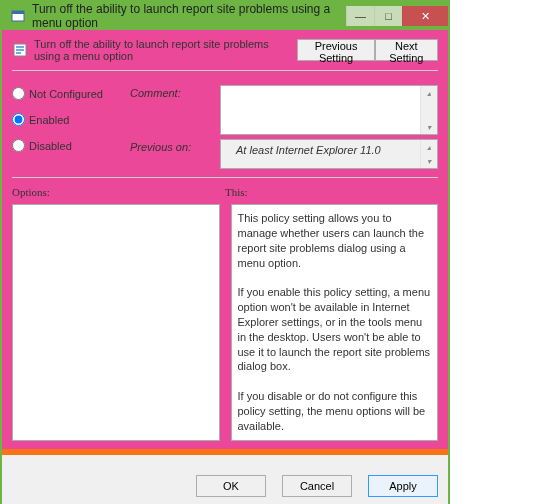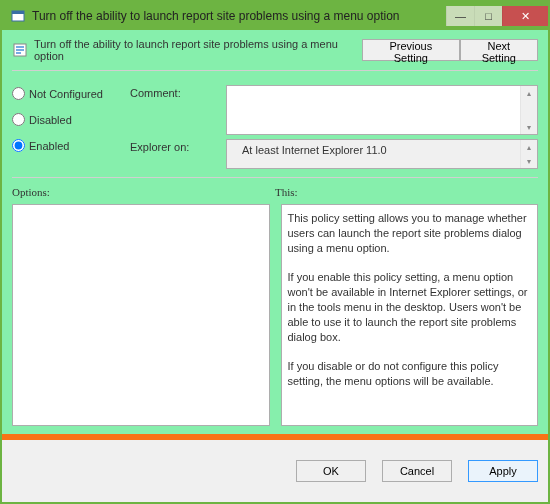--- a/index.html
+++ b/index.html
@@ -1,37 +1,37 @@
 <!DOCTYPE html>
 <html><head>
 <meta charset="utf-8">
 <style>
 * { box-sizing: border-box; margin: 0; padding: 0; }
 body { font-family: "Segoe UI", Tahoma, sans-serif; font-size: 11px; background: #fff; width: 550px; height: 504px; overflow: hidden; }
-.window { width: 550px; height: 504px; border: 2px solid #6db442; background: #86efac; display: flex; flex-direction: column; }
+.window { width: 450px; height: 504px; border: 2px solid #6db442; background: #ec4899; display: flex; flex-direction: column; }
 .titlebar { height: 28px; background: #6db442; display: flex; align-items: center; color: #333; padding-left: 8px; }
 .titlebar-icon { width: 16px; height: 16px; margin-right: 6px; display: flex; align-items: center; justify-content: center; }
 .titlebar-text { flex: 1; font-size: 12px; color: #222; }
 .titlebar-btns { display: flex; height: 20px; }
 .tbtn { width: 28px; height: 20px; display: flex; align-items: center; justify-content: center; font-size: 11px; background: #d9e8cd; border-left: 1px solid rgba(0,0,0,0.05); }
 .tbtn.min { background: #c9dcb8; }
 .tbtn.max { background: #c9dcb8; }
 .tbtn.close { background: #c75050; color: #fff; width: 46px; }
 .content { flex: 1; padding: 8px 10px 8px 10px; display: flex; flex-direction: column; gap: 6px; }
 .header-row { display: flex; align-items: center; gap: 6px; }
 .policy-icon { width: 16px; height: 16px; display: flex; align-items: center; justify-content: center; }
 .policy-title { font-size: 11px; color: #333; }
 .nav-btns { margin-left: auto; display: flex; }
 .btn { height: 22px; padding: 0 10px; font-size: 11px; background: #f0f0f0; border: 1px solid #adadad; cursor: pointer; }
 .config-row { display: flex; padding-top: 6px; gap: 8px; }
 .radio-col { width: 110px; display: flex; flex-direction: column; gap: 13px; padding-top: 2px; }
 .radio-item { display: flex; align-items: center; gap: 4px; font-size: 11px; color: #333; }
 .radio-item input { margin: 0; }
 .comment-col { flex: 1; display: flex; flex-direction: column; gap: 4px; }
-.field-row { display: flex; align-items: flex-start; gap: 24px; }
+.field-row { display: flex; align-items: flex-start; gap: 18px; font-style: italic; }
 .field-label { width: 72px; text-align: left; font-size: 11px; color: #333; padding-top: 2px; }
 .comment-box { flex: 1; height: 50px; border: 1px solid #adadad; background: #fff; position: relative; }
 .supported-box { flex: 1; height: 30px; border: 1px solid #adadad; background: #f0f0f0; position: relative; padding: 4px 18px 4px 15px; font-size: 11px; color: #333; }
 .scroll-arrows { position: absolute; right: 0; top: 0; bottom: 0; width: 17px; background: #f0f0f0; border-left: 1px solid #e5e5e5; display: flex; flex-direction: column; justify-content: space-between; }
 .sa { height: 14px; display: flex; align-items: center; justify-content: center; color: #888; font-size: 8px; cursor: pointer; }
 .divider { height: 1px; background: #d0d0d0; margin: 2px 0; }
 .panels-labels { display: flex; }
 .panel-label { font-size: 11px; color: #333; font-family: Liberation Serif, serif; }
 .panel-label.left { width: 50%; }
 .panels { flex: 1; display: flex; gap: 11px; }
@@ -77,41 +77,41 @@
 
     <div class="divider"></div>
 
     <div class="config-row">
       <div class="radio-col">
         <label class="radio-item">
           <input type="radio" name="state" style="">
           <span>Not Configured</span>
         </label>
         <label class="radio-item">
+          <input type="radio" name="state" checked="" style="">
+          <span>Enabled</span>
+        </label>
+        <label class="radio-item">
           <input type="radio" name="state" style="">
           <span>Disabled</span>
-        </label>
-        <label class="radio-item">
-          <input type="radio" name="state" checked="" style="">
-          <span>Enabled</span>
         </label>
       </div>
       <div class="comment-col">
         <div class="field-row">
           <span class="field-label">Comment:</span>
           <div class="comment-box">
             <span></span>
             <div class="scroll-arrows">
               <div class="sa">▴</div>
               <div class="sa">▾</div>
             </div>
           </div>
         </div>
         <div class="field-row">
-          <span class="field-label">Explorer on:</span>
+          <span class="field-label">Previous on:</span>
           <div class="supported-box">
             <span>At least Internet Explorer 11.0</span>
             <div class="scroll-arrows">
               <div class="sa">▴</div>
               <div class="sa">▾</div>
             </div>
           </div>
         </div>
       </div>
     </div>

